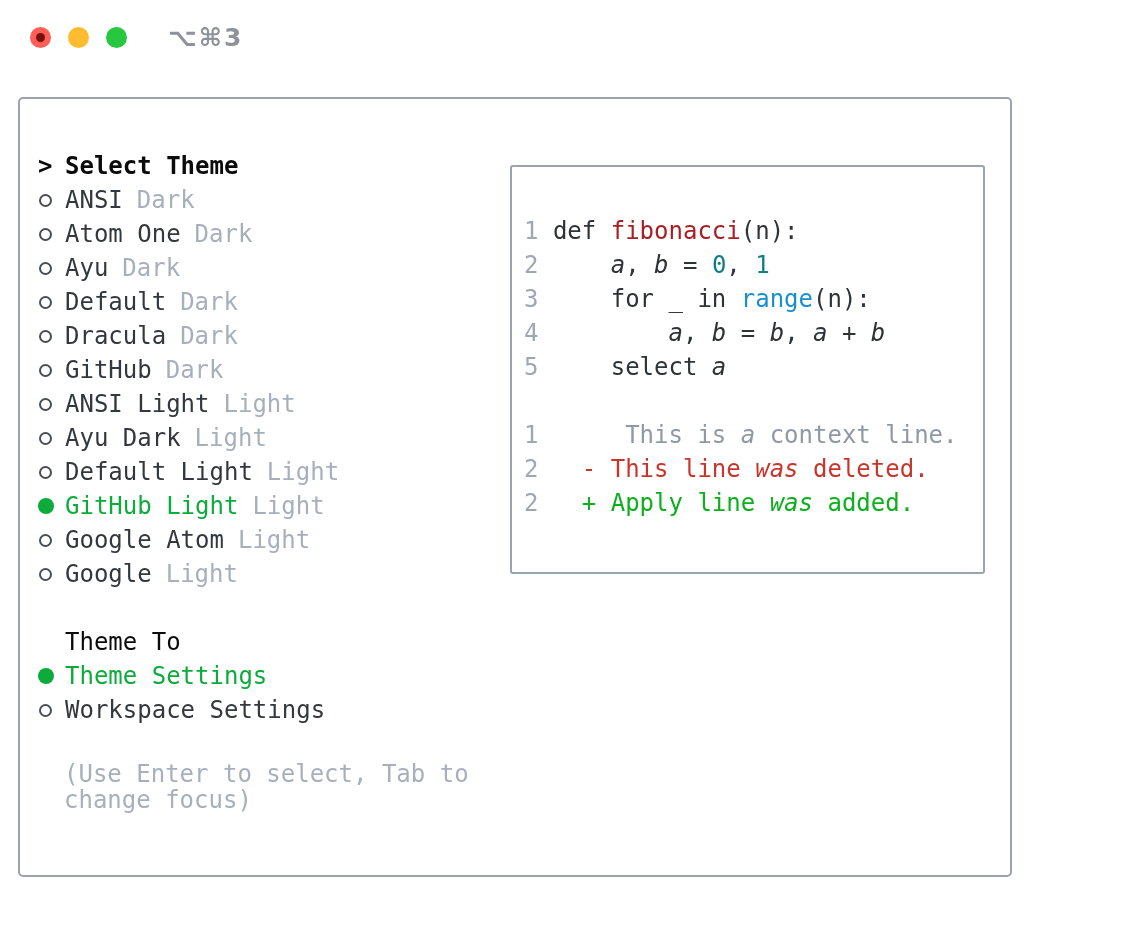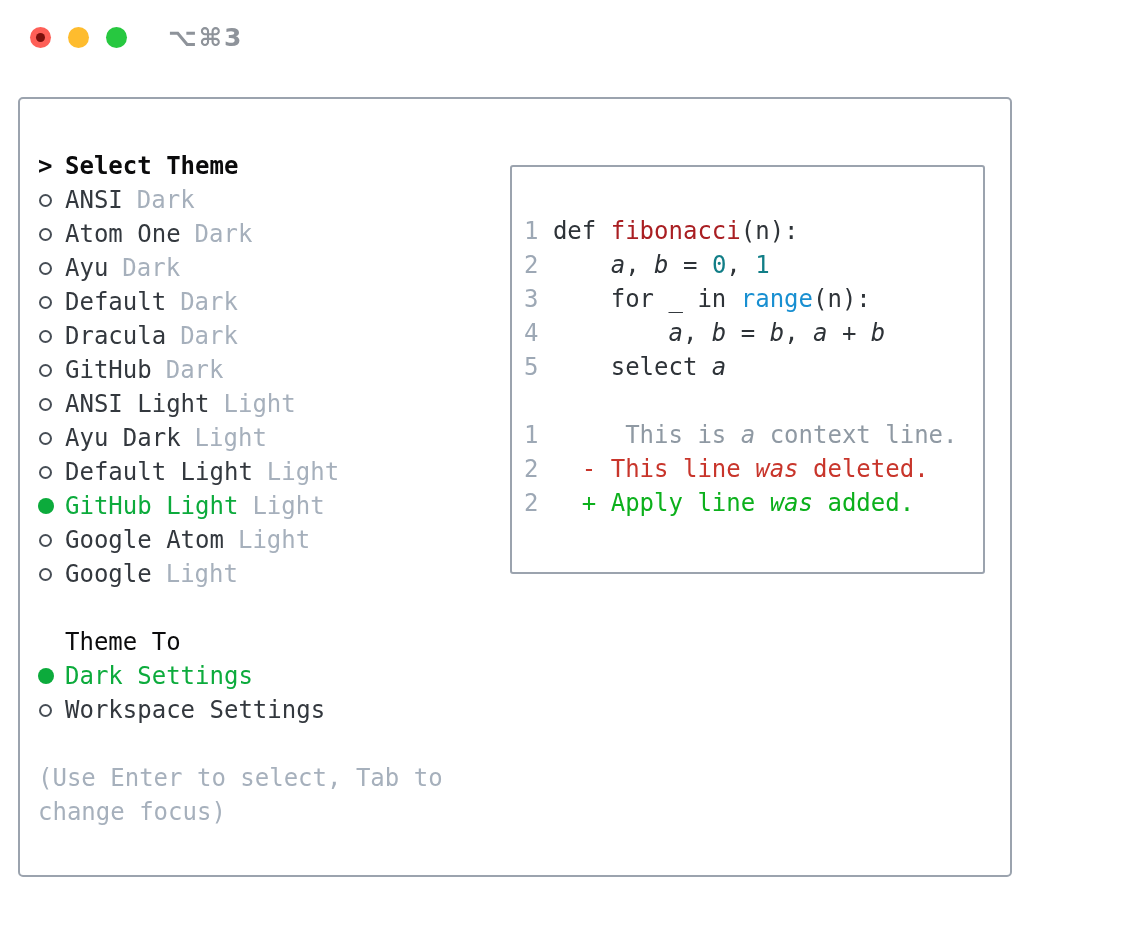--- a/index.html
+++ b/index.html
@@ -43,21 +43,21 @@
   }
   .radio.sel {
     width: 16px; height: 16px; border: none; margin-left: 0;
     background: var(--c-green-select);
   }
   .t-name { color: var(--c-ink); }
   .t-name.sel { color: var(--c-green-select); }
   .t-cat { color: var(--c-muted); margin-left: 14px; }
   .apply-label { color: var(--c-black); }
   .spacer { height: 34px; }
-  .hint { margin-top: 0; width: 440px; color: var(--c-muted); line-height: 34px; }
+  .hint { margin-top: 0; width: 440px; color: var(--c-muted); line-height: 26px; margin-left: 26px; }
   
   .preview-label { font-weight: bold; color: var(--c-black); height: 34px; line-height: 34px; }
   .preview-box {
     box-sizing: border-box; width: 475px; height: 409px;
     margin-left: 10px; margin-top: 16px;
     border: 2px solid var(--c-panel-border); border-radius: 3px;
     padding: 47px 10px 0 12px;
   }
   .cline { height: 34px; line-height: 34px; white-space: pre; font-size: 24px; }
   .cline .it { font-style: italic; }
@@ -100,21 +100,21 @@
         </div>
 
       <div class="spacer"></div>
 
       <div class="row">
         <span class="marker"></span>
         <span class="apply-label">Theme To</span>
       </div>
 
       <div>
-          <div class="row"><span class="marker"><span class="radio sel"></span></span><span class="t-name sel">Dark Settings</span></div>
+          <div class="row"><span class="marker"><span class="radio sel"></span></span><span class="t-name sel">Theme Settings</span></div>
           <div class="row"><span class="marker"><span class="radio"></span></span><span class="t-name">Workspace Settings</span></div>
         </div>
 
       <div class="spacer"></div>
 
       <div class="hint">(Use Enter to select, Tab to change focus)</div>
     </div>
 
     <div class="right-col">
       <div class="preview-box">

